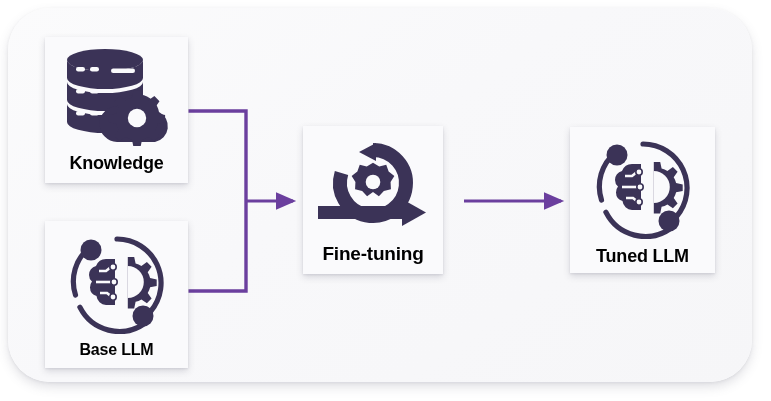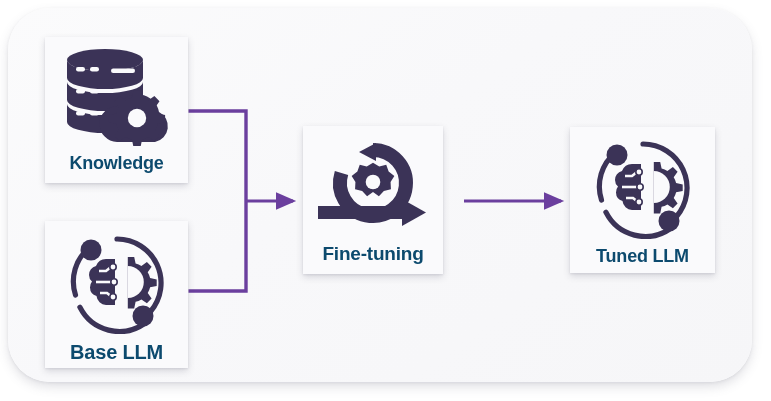--- a/index.html
+++ b/index.html
@@ -44,38 +44,38 @@
     box-sizing: border-box;
   }
   .node .icon-wrap {
     display: flex;
     align-items: center;
     justify-content: center;
     width: 100%;
   }
   .node .node-label {
     font-weight: bold;
-    color: #0c4a6e;
+    color: #000000;
     letter-spacing: -0.2px;
     white-space: nowrap;
     text-align: center;
     line-height: 1;
   }
 
   #node-knowledge {
     left: 45px; top: 37px; width: 143px; height: 146px;
     padding-top: 9px;
   }
   #node-knowledge .node-label { font-size: 18px; margin-top: 8px; }
 
   #node-base-llm {
     left: 45px; top: 221px; width: 143px; height: 147px;
     padding-top: 11px;
   }
-  #node-base-llm .node-label { font-size: 20px; margin-top: 8px; }
+  #node-base-llm .node-label { font-size: 16px; margin-top: 8px; }
 
   #node-fine-tuning {
     left: 303px; top: 126px; width: 140px; height: 148px;
     padding-top: 16px;
   }
   #node-fine-tuning .node-label { font-size: 19px; margin-top: 14px; }
 
   #node-tuned-llm {
     left: 570px; top: 127px; width: 145px; height: 146px;
     padding-top: 10px;

